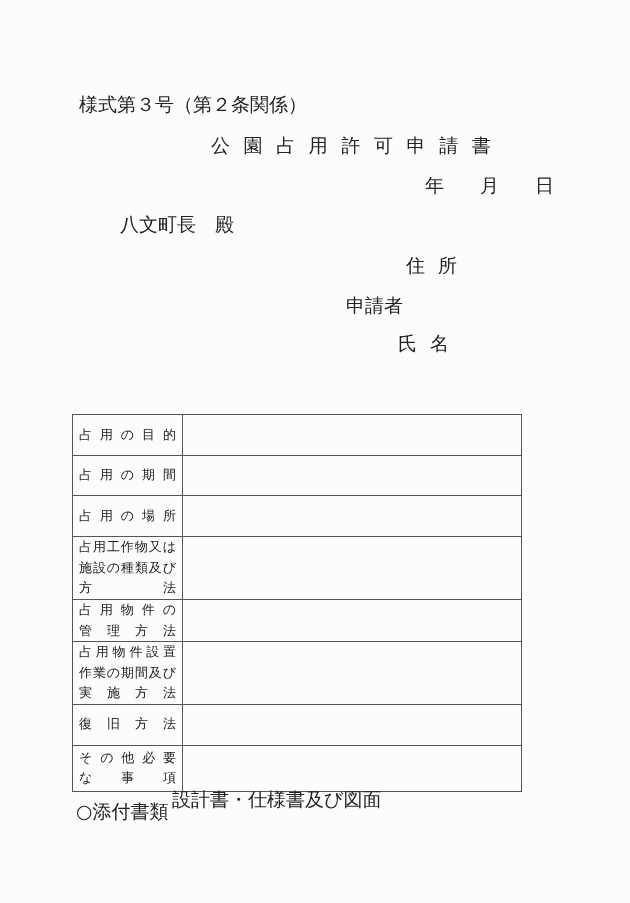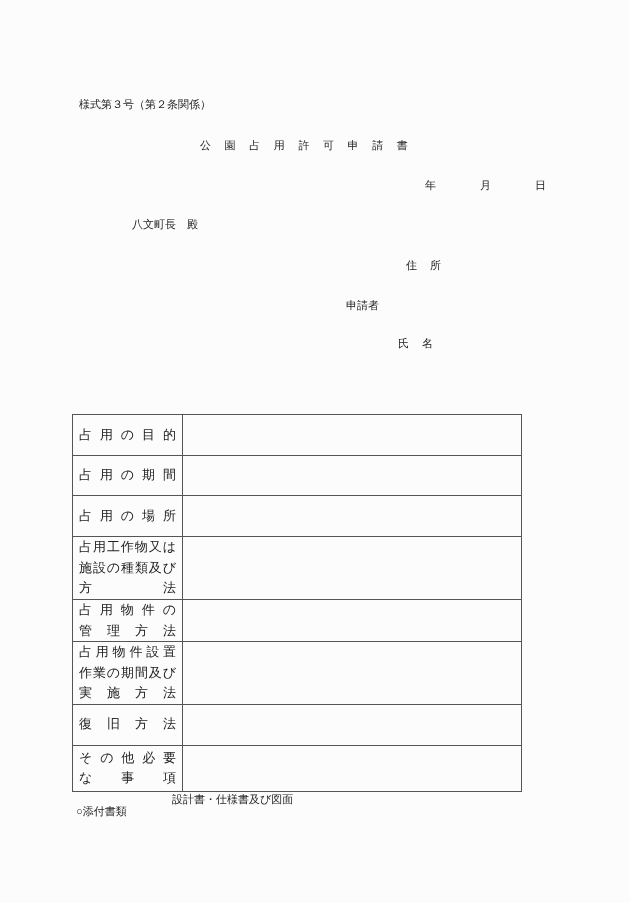--- a/index.html
+++ b/index.html
@@ -5,25 +5,25 @@
     html, body { margin: 0; padding: 0; }
     body {
       width: 630px; height: 903px;
       background: #fcfcfc;
       font-family: "DejaVu Serif", "Liberation Serif", serif;
       color: #222;
       position: relative;
       overflow: hidden;
     }
     .abs { position: absolute; white-space: nowrap; }
-    .t13 { font-size: 11px; line-height: 16px; font-family: Liberation Serif, serif; }
+    .t13 { font-size: 19px; line-height: 16px; }
     .form-no { left: 79px; top: 96px; }
-    .title { left: 200px; top: 137px; letter-spacing: 13.6px; }
+    .title { left: 211px; top: 137px; letter-spacing: 13.6px; }
     .date { top: 177px; }
-    .addressee { left: 132px; top: 216px; }
+    .addressee { left: 120px; top: 216px; }
     .addr-label { left: 406px; top: 257px; letter-spacing: 13px; }
     .applicant { left: 346px; top: 297px; text-align: center; }
     .name-label { left: 398px; top: 335px; letter-spacing: 13px; }
 
     table.app-table {
       position: absolute;
       left: 72px; top: 414px;
       width: 450px;
       border-collapse: collapse;
       table-layout: fixed;

